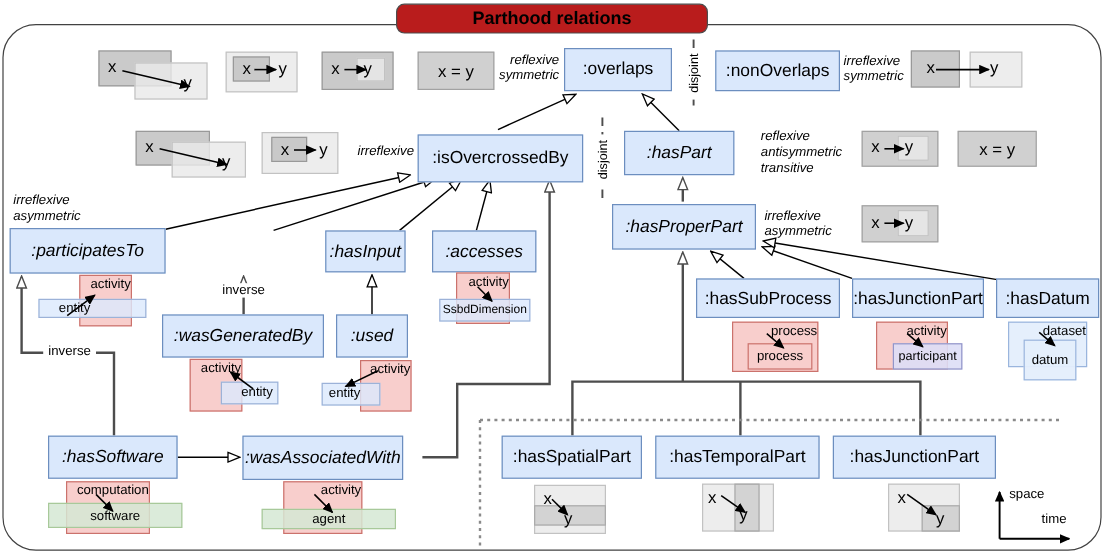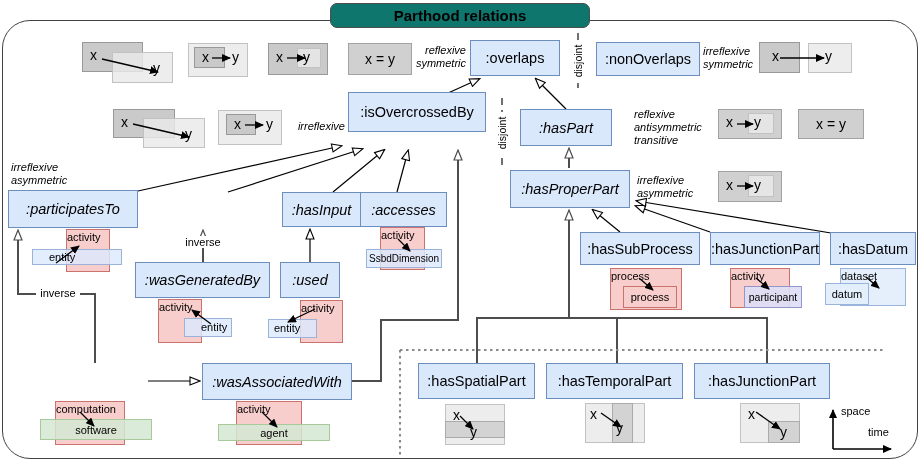--- a/index.html
+++ b/index.html
@@ -2,42 +2,42 @@
 <html><head>
 <meta charset="utf-8">
 <style>
   html,body{margin:0;padding:0;background:#fff;}
   .canvas{position:relative;width:921px;height:462px;background:#fff;
     font-family:"Liberation Sans","DejaVu Sans",sans-serif;color:#000;overflow:hidden;}
   .frame{position:absolute;left:2px;top:20px;width:914px;height:437px;
     border:1.8px solid #424242;border-radius:28px;z-index:0;}
   #wires,#overlay{position:absolute;left:0;top:0;width:921px;height:462px;pointer-events:none;}
   #wires{z-index:1;} #overlay{z-index:4;}
-  .title{position:absolute;left:330px;top:3px;width:258px;height:23px;background:#0f766e;
+  .title{position:absolute;left:330px;top:3px;width:258px;height:23px;background:#b91c1c;
     border:1.6px solid #4d4d4d;border-radius:7px;display:flex;align-items:center;justify-content:center;
     font-weight:bold;font-size:15px;z-index:5;}
   .node{position:absolute;background:#dae8fc;border:1.5px solid #6c8ebf;display:flex;
     align-items:center;justify-content:center;font-size:14.5px;z-index:2;box-sizing:border-box;}
   .it{font-style:italic;}
   .prop{position:absolute;font-style:italic;font-size:11px;line-height:1.2;z-index:2;}
   .thumb{position:absolute;z-index:2;}
   .tr{position:absolute;box-sizing:border-box;}
   .dark{background:rgba(198,198,198,0.92);border:1.6px solid #999;}
   .mid{background:rgba(206,206,206,0.95);border:1.6px solid #a2a2a2;}
   .lite{background:rgba(233,233,233,0.82);border:1.6px solid #c2c2c2;}
   .band{background:rgba(190,190,190,0.55);border:1.2px solid #ababab;}
   .tl{position:absolute;font-size:14px;z-index:3;}
   .eq{display:flex;align-items:center;justify-content:center;font-size:14px;}
   .mini{position:absolute;box-sizing:border-box;font-size:11px;z-index:2;}
   .pink{background:#f8cecc;border:1.4px solid #cb726c;}
   .blu{background:rgba(220,233,252,0.82);border:1.4px solid #9cb2d8;}
   .lav{background:rgba(221,222,246,0.9);border:1.4px solid #9295c9;}
   .grn{background:rgba(213,232,212,0.85);border:1.4px solid #a8c99a;}
   .blu2{background:rgba(228,238,252,0.95);border:1.4px solid #9ab5dd;}
-  .toplab{text-align:left;padding-top:1px;}
+  .toplab{text-align:right;padding-top:1px;}
   .ctr{display:flex;align-items:center;justify-content:center;}
   .invlab{position:absolute;background:#fff;font-size:11px;text-align:center;z-index:3;}
 </style>
 </head>
 <body>
 
 <div class="canvas">
   <div class="frame"></div>
 
   <svg id="wires" viewBox="0 0 921 462">
@@ -96,32 +96,33 @@
       <line x1="833" y1="449" x2="891" y2="449" marker-end="url(#sa)"></line>
     </g>
     <text x="841" y="415" font-size="11" stroke="none" fill="#000">space</text>
     <text x="868" y="436" font-size="11" stroke="none" fill="#000">time</text>
   </svg>
 
   <div class="title">Parthood relations</div>
 
   <div class="node" style="left:470px;top:40px;width:90px;height:36px">:overlaps</div>
   <div class="node" style="left:596px;top:42px;width:104px;height:34px">:nonOverlaps</div>
-  <div class="node" style="left:348px;top:92px;width:138px;height:40px">:isOvercrossedBy</div>
+  <div class="node" style="left:348px;top:112px;width:138px;height:40px">:isOvercrossedBy</div>
   <div class="node it" style="left:520px;top:109px;width:92px;height:37px">:hasPart</div>
   <div class="node it" style="left:8px;top:190px;width:130px;height:38px">:participatesTo</div>
   <div class="node it" style="left:510px;top:170px;width:120px;height:38px">:hasProperPart</div>
-  <div class="node it" style="left:282px;top:192px;width:79px;height:35px">:hasInput</div>
+  <div class="node it" style="left:271px;top:192px;width:67px;height:35px">:hasInput</div>
   <div class="node it" style="left:360px;top:192px;width:87px;height:35px">:accesses</div>
   <div class="node it" style="left:135px;top:262px;width:135px;height:36px">:wasGeneratedBy</div>
   <div class="node it" style="left:280px;top:262px;width:60px;height:36px">:used</div>
   <div class="node" style="left:580px;top:232px;width:120px;height:33px">:hasSubProcess</div>
   <div class="node" style="left:710px;top:232px;width:110px;height:33px">:hasJunctionPart</div>
   <div class="node" style="left:830px;top:232px;width:86px;height:33px">:hasDatum</div>
-  <div class="node it" style="left:202px;top:363px;width:150px;height:37px">:wasAssociatedWith</div>
+  <div class="node it" style="left:40px;top:363px;width:108px;height:36px">:hasSoftware</div>
+  <div class="node it" style="left:202px;top:363px;width:134px;height:37px">:wasAssociatedWith</div>
   <div class="node" style="left:418px;top:363px;width:117px;height:36px">:hasSpatialPart</div>
   <div class="node" style="left:546px;top:363px;width:137px;height:36px">:hasTemporalPart</div>
   <div class="node" style="left:694px;top:363px;width:136px;height:36px">:hasJunctionPart</div>
 
   <div class="prop" style="left:404px;top:44px;width:62px;text-align:right">
     <div>reflexive</div>
     <div>symmetric</div>
   </div>
   <div class="prop" style="left:703px;top:45px;width:62px">
     <div>irreflexive</div>
@@ -231,21 +232,21 @@
   <div class="mini pink toplab" style="left:380px;top:227px;width:45px;height:43px">activity</div>
   <div class="mini blu ctr" style="left:366px;top:249px;width:76px;height:19px;font-size:10px">SsbdDimension</div>
 
   <div class="mini pink toplab" style="left:610px;top:268px;width:72px;height:42px">process</div>
   <div class="mini pink ctr" style="left:623px;top:286px;width:54px;height:22px">process</div>
 
   <div class="mini pink toplab" style="left:730px;top:268px;width:60px;height:40px">activity</div>
   <div class="mini lav ctr" style="left:744px;top:286px;width:58px;height:22px;font-size:10.5px">participant</div>
 
   <div class="mini blu2 toplab" style="left:840px;top:268px;width:66px;height:38px">dataset</div>
-  <div class="mini blu2 ctr" style="left:825px;top:283px;width:44px;height:22px">datum</div>
+  <div class="mini blu2 ctr" style="left:853px;top:283px;width:44px;height:34px">datum</div>
 
   <div class="mini pink toplab" style="left:55px;top:401px;width:70px;height:44px">computation</div>
   <div class="mini grn ctr" style="left:40px;top:419px;width:112px;height:21px">software</div>
 
   <div class="mini pink toplab" style="left:236px;top:401px;width:66px;height:44px">activity</div>
   <div class="mini grn ctr" style="left:218px;top:424px;width:112px;height:17px">agent</div>
 
   <svg id="overlay" viewBox="0 0 921 462">
     <g stroke="#000" stroke-width="1.3" fill="none">
       <line x1="102" y1="59" x2="158" y2="72" marker-end="url(#sa)"></line>

